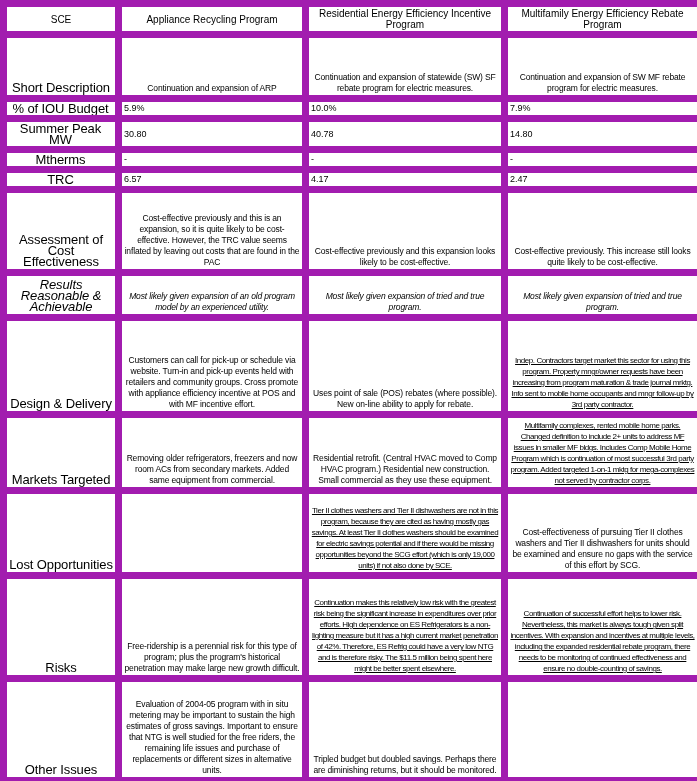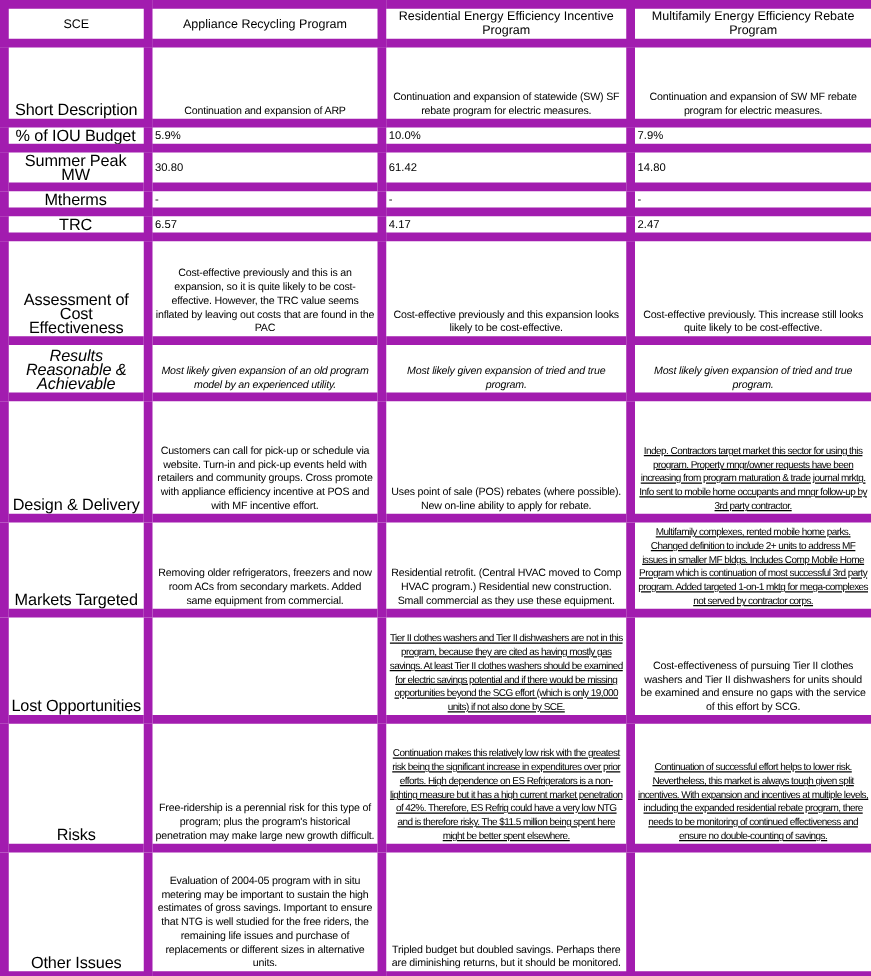--- a/index.html
+++ b/index.html
@@ -58,21 +58,21 @@
       </tr>
       <tr class="num" style="height: 13px;">
         <td class="row-label">% of IOU Budget</td>
         <td class="cell">5.9%</td>
         <td class="cell">10.0%</td>
         <td class="cell">7.9%</td>
       </tr>
       <tr class="num bb3" style="height: 13px;">
         <td class="row-label">Summer Peak MW</td>
         <td class="cell">30.80</td>
-        <td class="cell">61.42</td>
+        <td class="cell">40.78</td>
         <td class="cell">14.80</td>
       </tr>
       <tr class="num" style="height: 13px;">
         <td class="row-label">Mtherms</td>
         <td class="cell">-</td>
         <td class="cell">-</td>
         <td class="cell">-</td>
       </tr>
       <tr class="num" style="height: 14px;">
         <td class="row-label">TRC</td>

